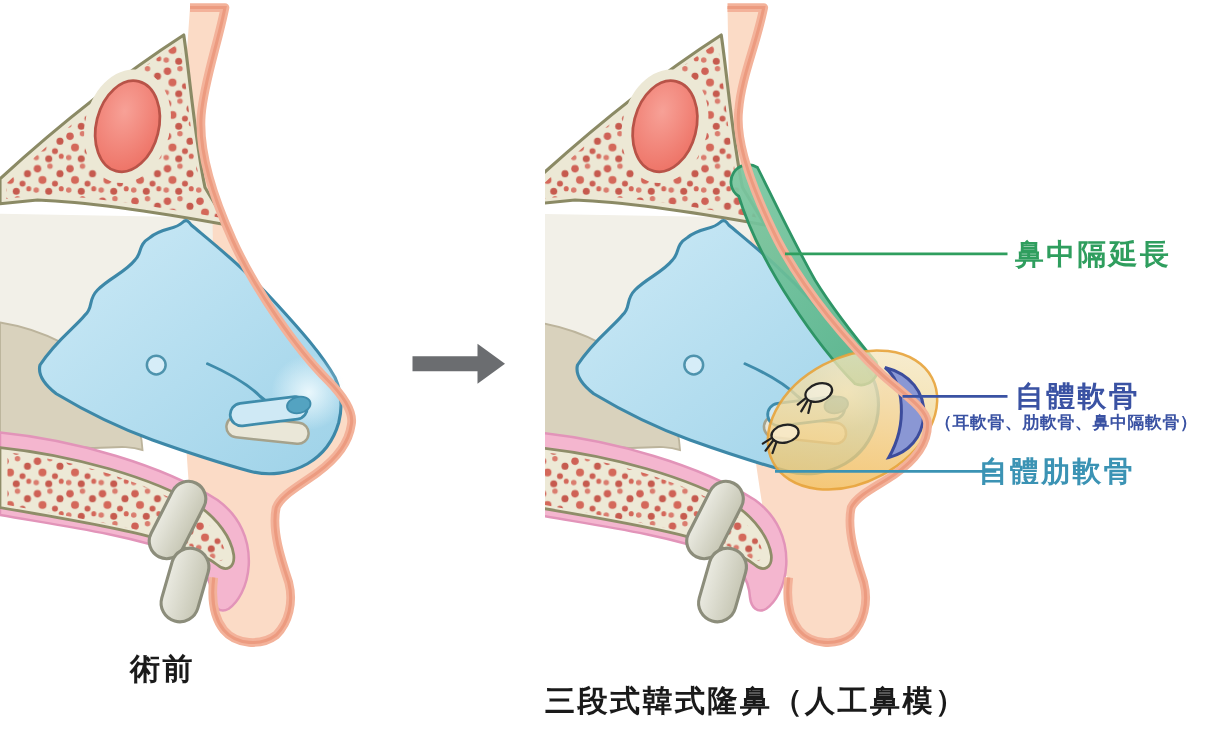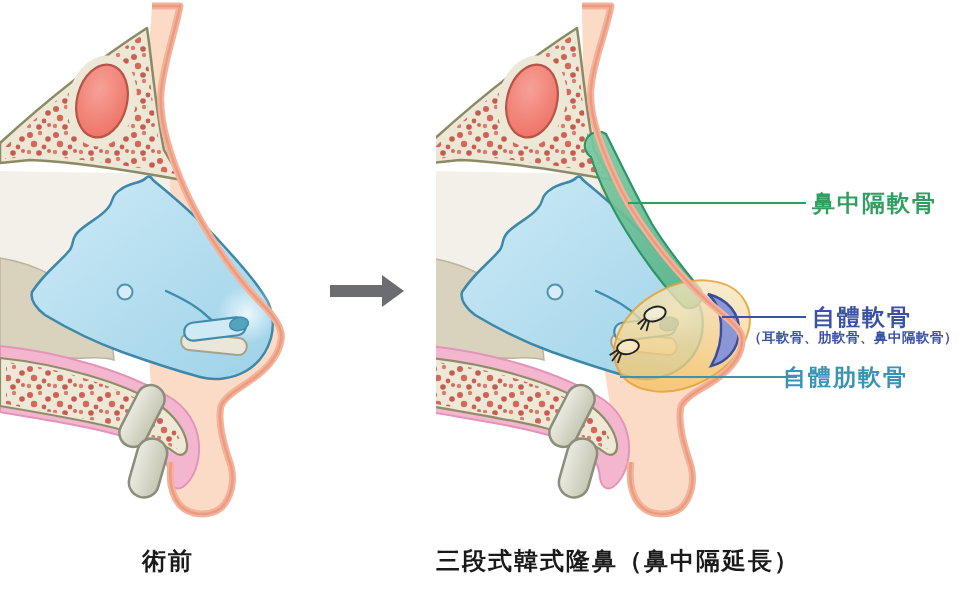--- a/index.html
+++ b/index.html
@@ -141,22 +141,22 @@
              C 724,316 741,327 742,338 C 743,355 731,369 715,380 C 700,390 686,396 681,406
              C 677,424 685,448 691,466 C 695,482 691,498 681,508 C 669,517 649,516 639,504
              C 631,494 629,478 631,462" fill="none" stroke="#ec9b80" stroke-width="2.5"></path>
   </g>
 
   <line x1="628" y1="203" x2="806" y2="203" stroke="#2f9e5e" stroke-width="2.2"></line>
   <line x1="722" y1="317" x2="806" y2="317" stroke="#3a52a3" stroke-width="2.2"></line>
   <line x1="620" y1="377" x2="797" y2="377" stroke="#3b93b4" stroke-width="2.2"></line>
 </svg>
 
-<div class="lbl lbl-title" style="left: 812px; top: 191px; color: rgb(47, 158, 94);">鼻中隔軟骨</div>
+<div class="lbl lbl-title" style="left: 812px; top: 191px; color: rgb(47, 158, 94);">鼻中隔延長</div>
 
 <div class="lbl lbl-title" style="left: 812px; top: 305px; color: rgb(58, 82, 163);">自體軟骨</div>
 <div class="lbl lbl-sub" style="left: 748px; top: 331px; color: rgb(58, 82, 163);">（耳軟骨、肋軟骨、鼻中隔軟骨）</div>
 
 <div class="lbl lbl-title" style="left: 783px; top: 365px; color: rgb(59, 147, 180);">自體肋軟骨</div>
 
-<div class="caption" style="left:104px;top:545px;width:90px;text-align:right;">術前</div>
-<div class="caption" style="left:436px;top:545px;">三段式韓式隆鼻（鼻中隔延長）</div>
+<div class="caption" style="left:104px;top:519px;width:90px;text-align:left;">術前</div>
+<div class="caption" style="left:436px;top:545px;">三段式韓式隆鼻（人工鼻模）</div>
 </div>
 
 </body></html>

